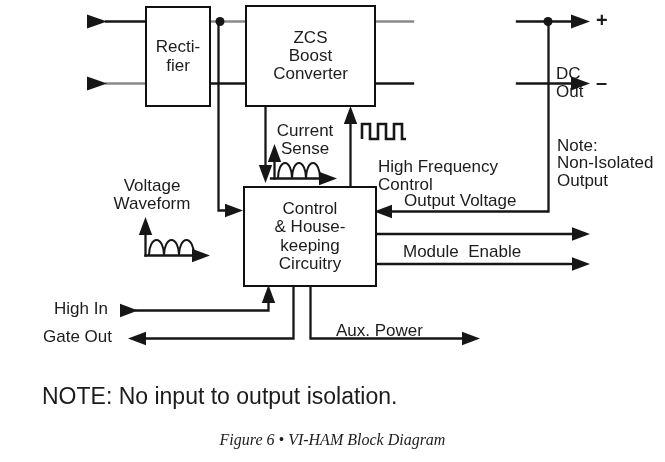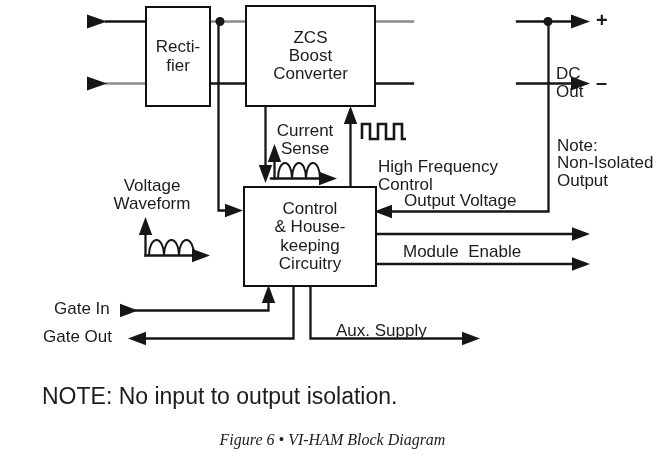--- a/index.html
+++ b/index.html
@@ -129,23 +129,23 @@
 
   <div class="lbl" style="left:404px;top:192px;">Output Voltage</div>
 
   <div class="lbl" style="left:403px;top:215px;margin-top:28px;">Module  Enable</div>
 
 
   <div class="lbl" style="left:557px;top:137px;line-height:1.02;">Note:
 Non-Isolated
 Output</div>
 
-  <div class="lbl" style="left:54px;top:300px;">Gate In</div>
+  <div class="lbl" style="left:54px;top:300px;">High In</div>
 
   <div class="lbl" style="left:43px;top:328px;text-align:center;">Gate Out</div>
 
-  <div class="lbl" style="left:336px;top:322px;">Aux. Supply</div>
+  <div class="lbl" style="left:336px;top:322px;">Aux. Power</div>
 
   <div class="note-bottom" style="left:42px;top:383px;">NOTE: No input to output isolation.</div>
 
   <div class="caption">Figure 6 • VI-HAM Block Diagram</div>
 
 </div>
 
 </body></html>

